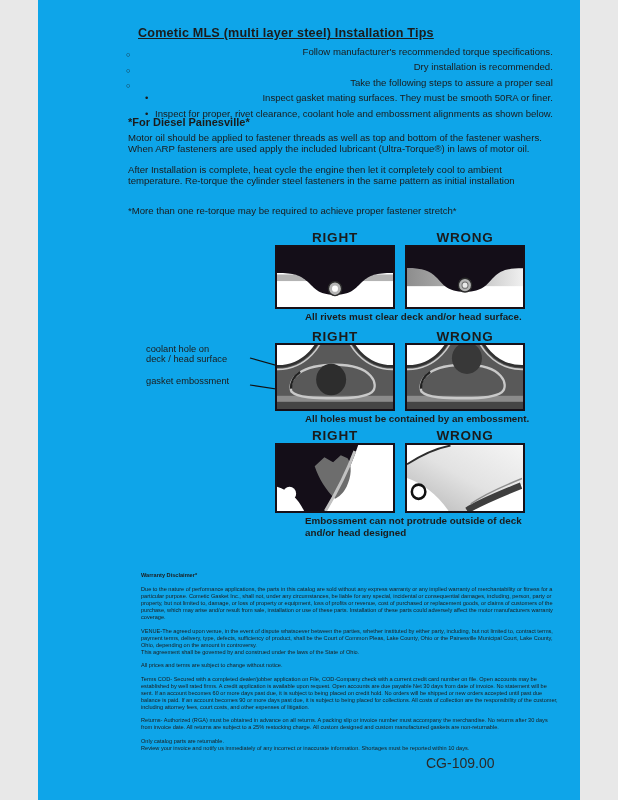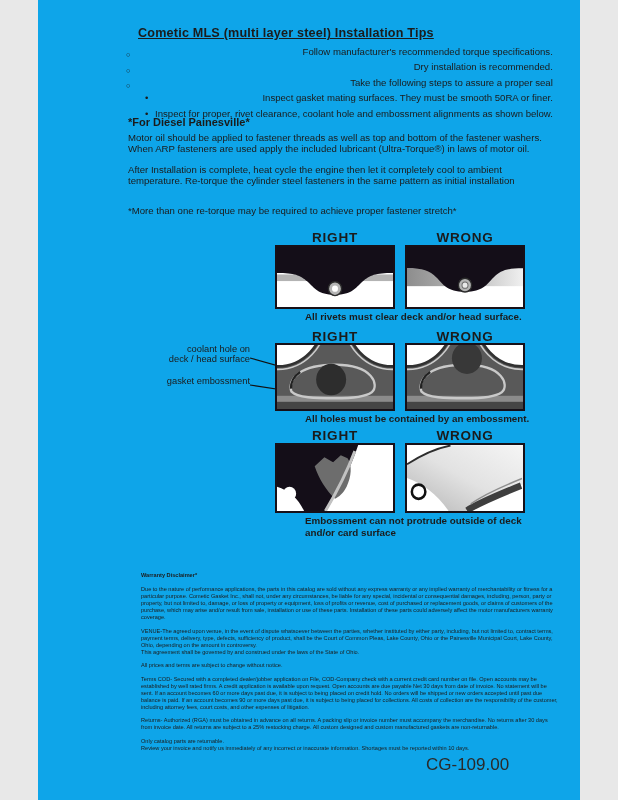--- a/index.html
+++ b/index.html
@@ -17,26 +17,26 @@
   .b-item::before { content:"○"; position:absolute; left:0; top:3.2px; font-size:7.2px; }
   .s-item { position:relative; padding-left:29px; }
   .s-item::before { content:"•"; position:absolute; left:19px; top:0; font-size:9.6px; }
   .diesel-h { position:absolute; left:90px; top:116px; margin:0; font-size:11px; font-weight:bold; }
   .para { position:absolute; left:90px; font-size:9.6px; line-height:10.8px; }
   .p1 { top:133px; } .p2 { top:165px; } .note { top:206px; }
   .lbl { position:absolute; width:120px; text-align:center; font-size:13.5px; font-weight:bold; letter-spacing:0.8px; }
   .panel { position:absolute; width:120px; border:2.5px solid #161018; box-sizing:border-box; background:#fff; }
   .panel svg { display:block; width:100%; height:100%; }
   .cap { position:absolute; left:237px; font-size:9.8px; font-weight:bold; line-height:11.5px;margin-left:30px; }
-  .ann { position:absolute; left:108px; width:104px; text-align:right; font-size:9.3px; line-height:10px; }
+  .ann { position:absolute; left:108px; width:104px; text-align:left; font-size:9.3px; line-height:10px; }
   .leader { position:absolute; left:210px; top:350px; width:90px; height:48px; }
   .legal { position:absolute; left:103px; top:572px; width:417px; font-size:5.6px; line-height:7px; color:#1c1c1c; }
   .legal .lhead { font-weight:bold; margin:0 0 7px 0; }
   .legal .blk { margin:0 0 6.5px 0; }
-  .code { position:absolute; left:388px; top:755px; font-size:17px; color:#2a2a2a; }
+  .code { position:absolute; left:388px; top:755px; font-size:14px; color:#2a2a2a; }
 </style>
 </head>
 <body>
 
 <div class="page">
 
   <h1 class="title">Cometic MLS (multi layer steel) Installation Tips</h1>
 
   <div class="tips">
     <div class="b-item">Follow manufacturer's recommended torque specifications.</div>
@@ -158,21 +158,21 @@
       <rect width="120" height="65" fill="#ffffff"></rect>
       <path d="M0 19 C17 8.5 31 3 45 0.5 H120 V39 C99 47 78 54.5 61 65 H43 C31.5 49 16 37.5 0 32.5 Z" fill="url(#gBand)"></path>
       <path d="M0 19 C17 8.5 31 3 45 0.5" fill="none" stroke="#2d2d2d" stroke-width="1.8"></path>
       <path d="M118 40 C97 48 76 56 62 64.5" fill="none" stroke="#3e3e3e" stroke-width="6.5"></path>
       <path d="M119 33 C98 41 80 48.5 66 58" fill="none" stroke="#8f8f8f" stroke-width="1.5"></path>
       <circle cx="12" cy="46" r="7" fill="#ffffff" stroke="#111111" stroke-width="2.6"></circle>
     </svg>
   </div>
   <div class="cap" style="top:515px;">
     <div>Embossment can not protrude outside of deck</div>
-    <div>and/or card surface</div>
+    <div>and/or head designed</div>
   </div>
 
   <div class="legal">
     <div class="lhead">Warranty Disclaimer*</div>
     <div class="blk">Due to the nature of performance applications, the parts in this catalog are sold without any express warranty or any implied warranty of merchantability or fitness for a particular purpose.  Cometic Gasket Inc., shall not, under any circumstances, be liable for any special, incidental or consequential damages, including, person, party or property, but not limited to, damage, or loss of property or equipment, loss of profits or revenue, cost of purchased or replacement goods, or claims of customers of the purchase, which may arise and/or result from sale, installation or use of these parts.  Installation of these parts could adversely affect the motor manufacturers warranty coverage.</div>
     <div class="blk">
       <div>VENUE-The agreed upon venue, in the event of dispute whatsoever between the parties, whether instituted by either party, including, but not limited to, contract terms, payment terms, delivery, type, defects, sufficiency of product, shall be the Court of Common Pleas, Lake County, Ohio or the Painesville Municipal Court, Lake County, Ohio, depending on the amount in controversy.</div>
       <div>This agreement shall be governed by and construed under the laws of the State of Ohio.</div>
     </div>
     <div class="blk">All prices and terms are subject to change without notice.</div>

